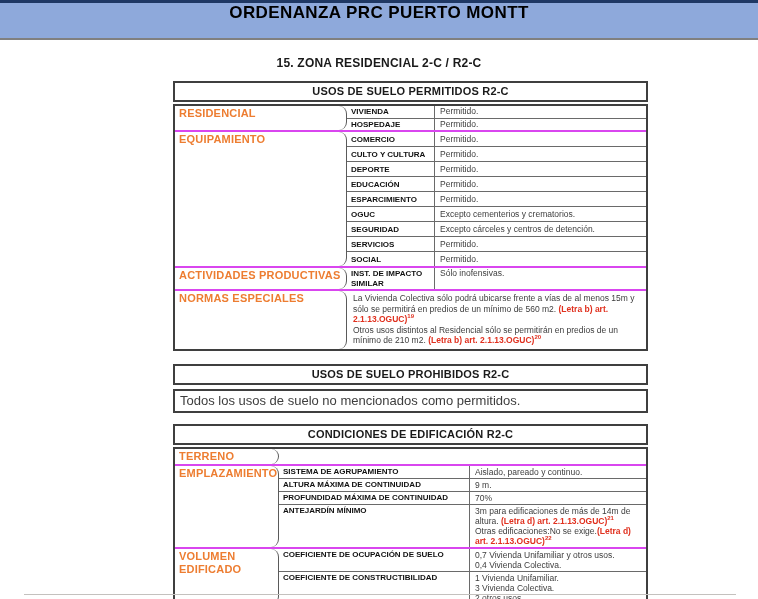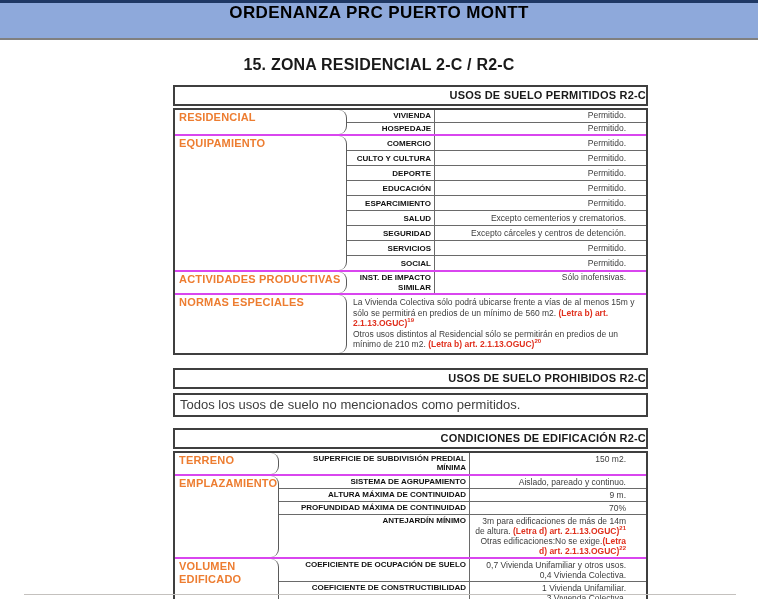--- a/index.html
+++ b/index.html
@@ -8,50 +8,50 @@
     width:758px; height:599px; background:#ffffff; position:relative; overflow:hidden;
     font-family:"Liberation Sans", sans-serif; color:#1a1a1a;
   }
   .titlebar {
     height:40px; background:#8EA9DB;
     border-top:3px solid #1F3864; border-bottom:2px solid #808080;
     display:flex; align-items:flex-start; justify-content:center;
   }
   .titlebar .page-title { font-size:17px; font-weight:bold; color:#000; letter-spacing:.4px; }
 
-  .section-title { text-align:center; font-size:16px; font-weight:bold; margin-top:16px; letter-spacing:.2px; }
+  .section-title { text-align:center; font-size:12px; font-weight:bold; margin-top:16px; letter-spacing:.2px; }
 
   .content { width:475px; margin-left:173px; }
 
   .header-box {
-    border:2px solid #3f3f3f; text-align:right; font-weight:bold; font-size:11px;
+    border:2px solid #3f3f3f; text-align:center; font-weight:bold; font-size:11px;
     padding:2px 0 3px 0; letter-spacing:.2px; background:#fff;
   }
   .mt12 { margin-top:11px; }
   .mt14 { margin-top:13px; }
 
   .tbl { border:2px solid #3f3f3f; margin-top:2px; background:#fff; }
   .group { display:flex; border-top:2px solid #d946ef; }
   .group:first-child { border-top:none; }
   .cat {
     flex:none; color:#ED7D31; font-weight:bold; font-size:11px;
     padding:1px 4px 1px 4px; border-right:1px solid #5a5a5a; line-height:13px; letter-spacing:.2px;border-radius:8px;
   }
   .w172 { width:172px; }
   .w104 { width:104px; }
-  .subrows { flex:1; display:flex; flex-direction:column;text-align:right; }
+  .subrows { flex:1; display:flex; flex-direction:column; }
   .subrow { display:flex; border-top:1px solid #6a6a6a; flex:1; }
   .subrow:first-child { border-top:none; }
   .sub {
     flex:none; font-weight:bold; font-size:8px; line-height:9.5px;
     padding:1px 3px 1px 4px; border-right:1px solid #6a6a6a; color:#111;
   }
   .w88 { width:88px; }
   .w191 { width:191px; }
-  .val { flex:1; font-size:8.5px; line-height:9.5px; color:#3d3d3d; padding:1px 20px 1px 5px; }
+  .val { flex:1; font-size:8.5px; line-height:9.5px; color:#3d3d3d; padding:1px 8px 1px 5px; }
   .pad1 .sub, .pad1 .val { padding-top:1px; padding-bottom:1px; }
   .pad2 .sub, .pad2 .val { padding-top:2.5px; padding-bottom:2px; }
   .merged { flex:1; font-size:8.5px; line-height:10.5px; color:#3d3d3d; padding:2px 5px 3px 6px; }
   .merged .para { margin:0; }
   .ref { color:#E0301E; font-weight:bold; }
   sup { font-size:6px; line-height:0; }
   sup.ref { color:#E0301E; }
   .vlines { line-height:10px; }
 
   .body-box {
@@ -109,21 +109,21 @@
         </div>
         <div class="subrow pad2">
           <div class="sub w88">EDUCACIÓN</div>
           <div class="val">Permitido.</div>
         </div>
         <div class="subrow pad2">
           <div class="sub w88">ESPARCIMIENTO</div>
           <div class="val">Permitido.</div>
         </div>
         <div class="subrow pad2">
-          <div class="sub w88">SALUD</div>
+          <div class="sub w88">OGUC</div>
           <div class="val">Excepto cementerios y crematorios.</div>
         </div>
         <div class="subrow pad2">
           <div class="sub w88">SEGURIDAD</div>
           <div class="val">Excepto cárceles y centros de detención.</div>
         </div>
         <div class="subrow pad2">
           <div class="sub w88">SERVICIOS</div>
           <div class="val">Permitido.</div>
         </div>
@@ -164,28 +164,20 @@
     <span>Todos los usos de suelo no mencionados como permitidos.</span>
   </div>
 
   <div class="header-box mt12">
     <span>CONDICIONES DE EDIFICACIÓN R2-C</span>
   </div>
 
   <div class="tbl">
     <div class="group">
       <div class="cat w104">TERRENO</div>
-      <div class="subrows">
-        <div class="subrow pad1">
-          <div class="sub w191">SUPERFICIE DE SUBDIVISIÓN PREDIAL MÍNIMA</div>
-          <div class="val vlines">
-            <div>150 m2.</div>
-          </div>
-        </div>
-      </div>
     </div>
 
     <div class="group">
       <div class="cat w104">EMPLAZAMIENTO</div>
       <div class="subrows">
         <div class="subrow pad1">
           <div class="sub w191">SISTEMA DE AGRUPAMIENTO</div>
           <div class="val vlines">
             <div>Aislado,  pareado y continuo.</div>
           </div>

